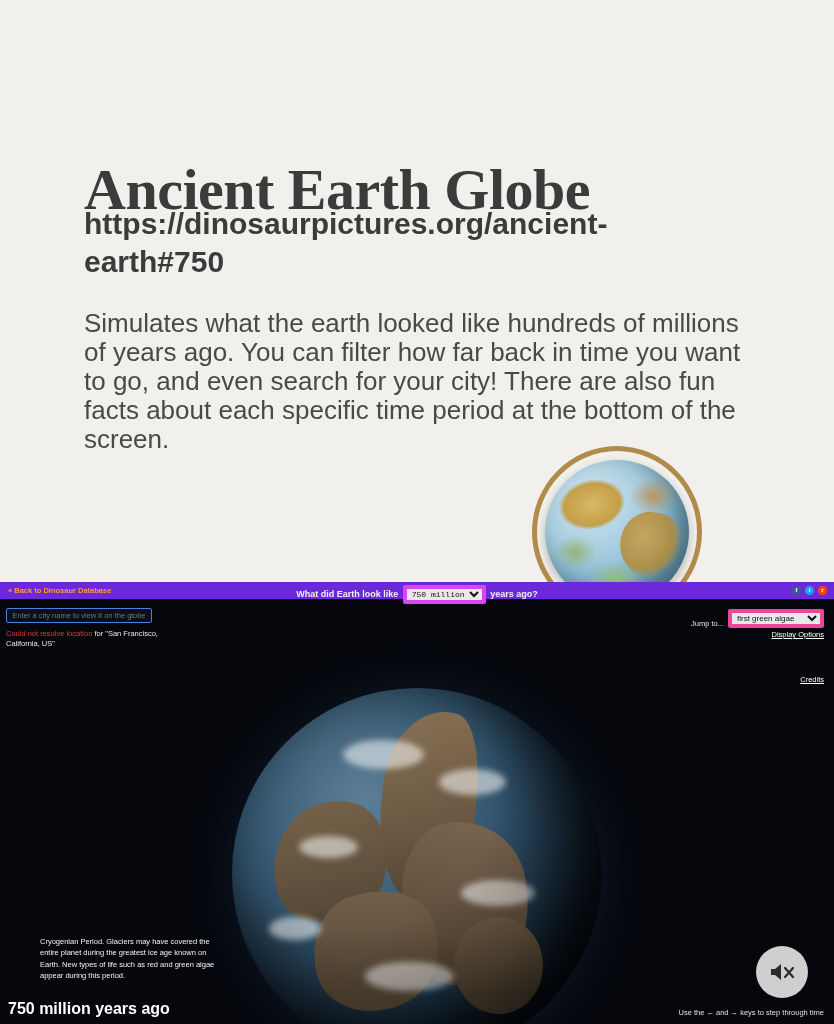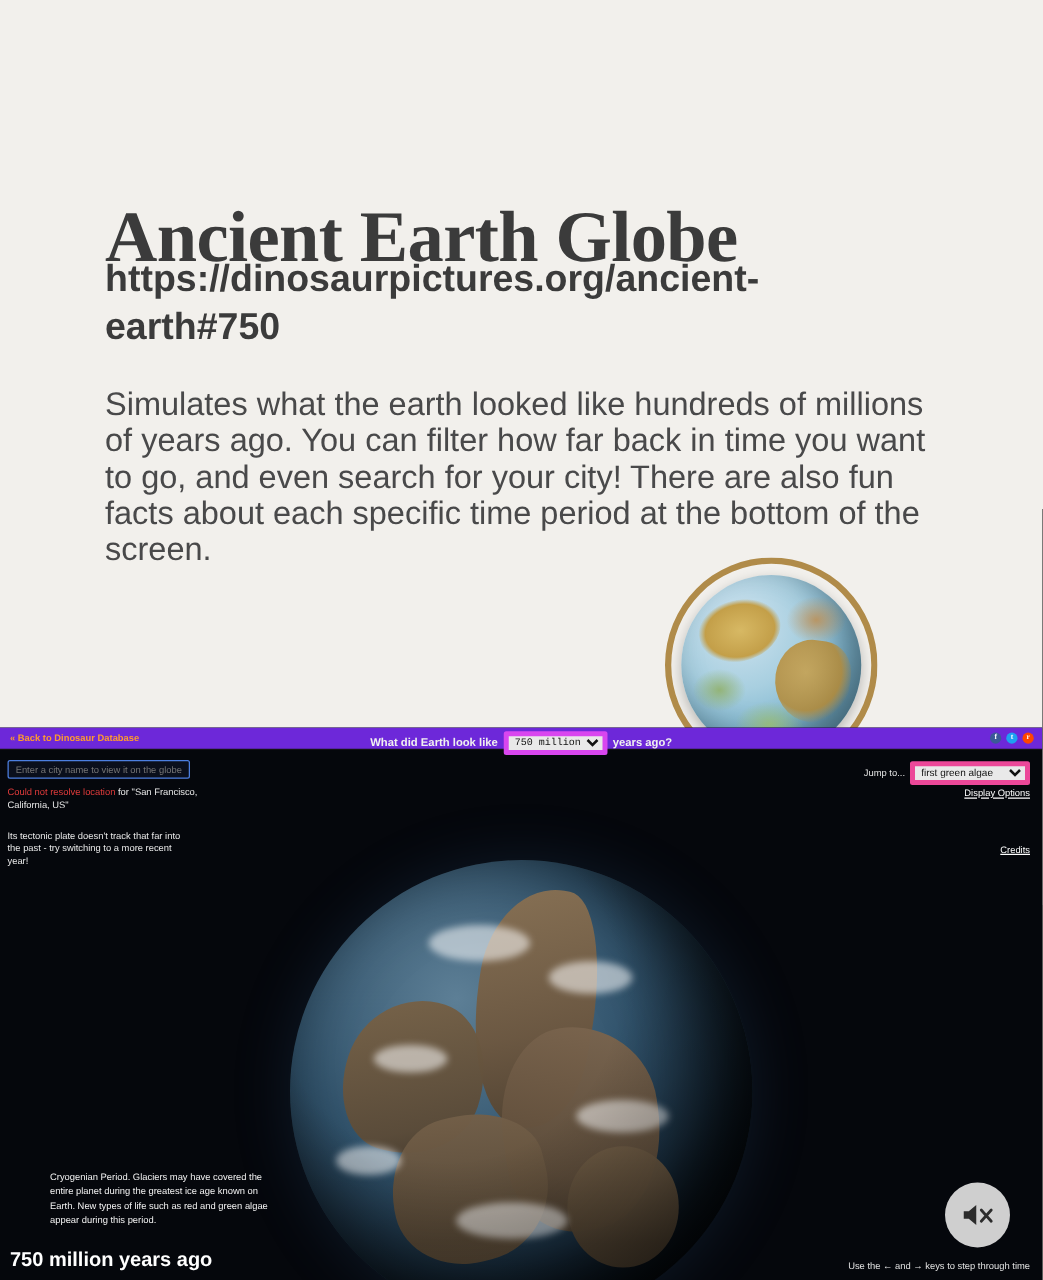--- a/index.html
+++ b/index.html
@@ -235,21 +235,21 @@
     font-size: 7.5px;
     line-height: 1.35;
     color: #e8e8e8;
   }
 
   .jump-row {
     position: absolute;
     right: 10px;
     top: 27px;
     display: flex;
-    align-items: center;
+    align-items: flex-end;
     gap: 4px;
     font-size: 7.5px;
     color: #e4e4e4;
   }
   .jump-row select {
     font-size: 8px;
     font-family: "Liberation Sans", sans-serif;
     background: #e9e9e9;
     color: #111;
     border: 4px solid #ec4899;
@@ -422,21 +422,20 @@
       </div>
     </div>
 
     <input class="city-input" type="text" placeholder="Enter a city name to view it on the globe" style="">
 
     <div class="err-block">
       <span class="err">Could not resolve location</span>
       <span>for "San Francisco, California, US"</span>
     </div>
 
-    <div class="tectonic-note">Its tectonic plate doesn't track that far into the past - try switching to a more recent year!</div>
 
     <div class="jump-row">
       <span>Jump to...</span>
       <select>
         <option>first green algae</option>
       </select>
     </div>
 
     <a class="right-link display-options">Display Options</a>
     <a class="right-link credits">Credits</a>

